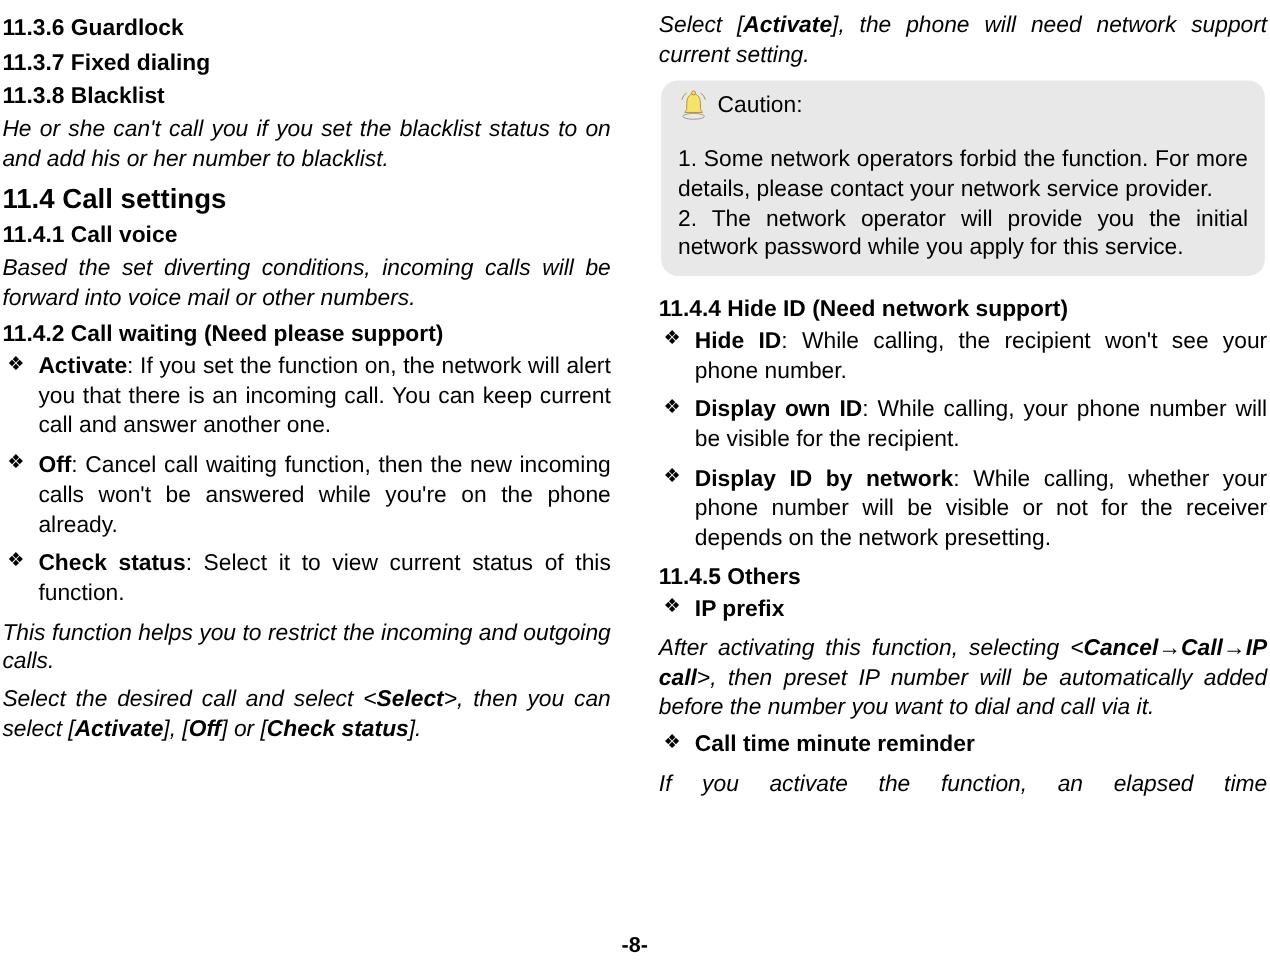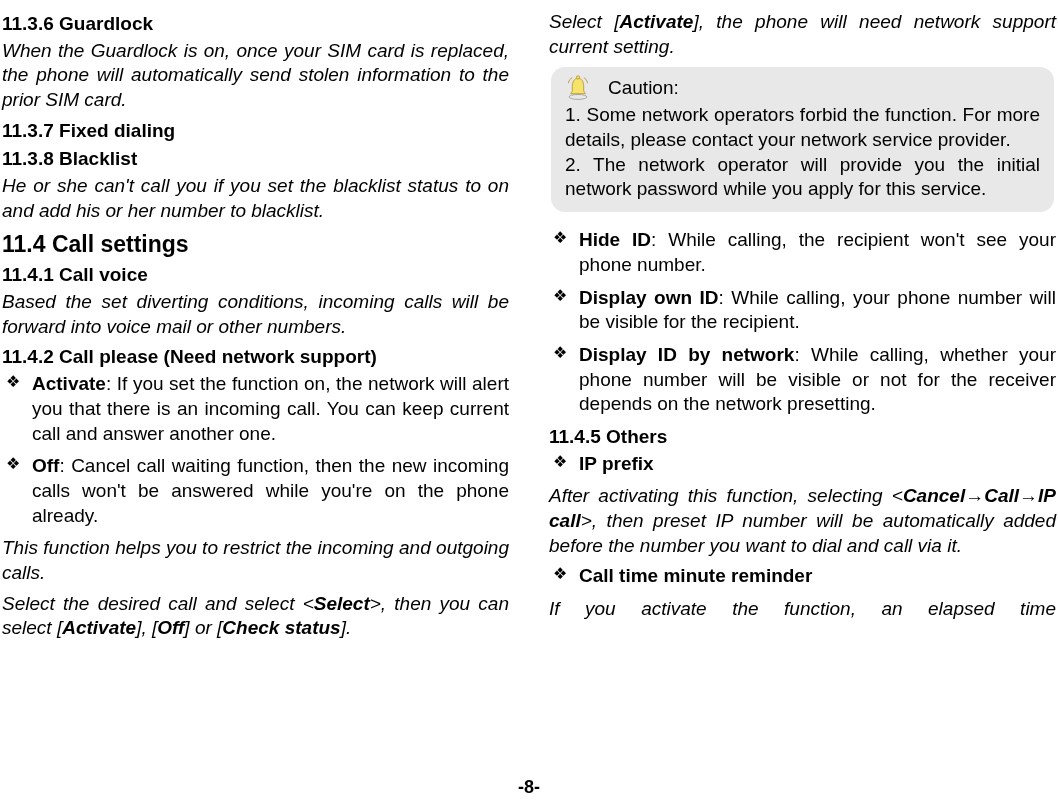--- a/index.html
+++ b/index.html
@@ -81,55 +81,57 @@
     border-radius: 14px;
     padding: 8px 14px 10px 14px;
     margin: 8px 2px 16px 2px;
     text-align: justify;
     font-size: 19px;
     line-height: 1.3;
   }
   .caution-head {
     display: flex;
     align-items: center;
-    gap: 17px;
+    gap: 7px;
     font-size: 19px;
-    margin-bottom: 2px;
+    margin-bottom: 20px;
   }
   .bell-icon {
     width: 26px;
     height: 26px;
   }
   b { font-weight: bold; }
 </style>
 </head>
 <body>
 
 <div class="page">
   <div class="columns">
 
     <div class="col">
       <div class="heading4">11.3.6 Guardlock</div>
-      <p>When the Guardlock is on, once your SIM card is replaced, the phone will automatically send stolen information to the prior SIM card.</p>
 
       <div class="heading4">11.3.7 Fixed dialing</div>
       <div class="heading4">11.3.8 Blacklist</div>
       <p>He or she can't call you if you set the blacklist status to on and add his or her number to blacklist.</p>
 
       <div class="heading3">11.4 Call settings</div>
       <div class="heading4">11.4.1 Call voice</div>
       <p>Based the set diverting conditions, incoming calls will be forward into voice mail or other numbers.</p>
 
-      <div class="heading4">11.4.2 Call please (Need network support)</div>
+      <div class="heading4">11.4.2 Call waiting (Need please support)</div>
       <ul class="diamond">
         <li>
           <b>Activate</b><span>: If you set the function on, the network will alert you that there is an incoming call. You can keep current call and answer another one.</span>
         </li>
         <li>
           <b>Off</b><span>: Cancel call waiting function, then the new incoming calls won't be answered while you're on the phone already.</span>
+        </li>
+        <li>
+          <b>Check status</b><span>: Select it to view current status of this function.</span>
         </li>
       </ul>
 
       <p>This function helps you to restrict the incoming and outgoing calls.</p>
       <p>
         <span>Select the desired call and select &lt;</span><b>Select</b><span>&gt;, then you can select [</span><b>Activate</b><span>], [</span><b>Off</b><span>] or [</span><b>Check status</b><span>].</span>
       </p>
     </div>
 
     <div class="col">
@@ -145,20 +147,21 @@
             <circle cx="16" cy="3" r="2" fill="#f6e36b" stroke="#b09030" stroke-width="1"></circle>
             <path d="M4 10 Q5 5 9 3" fill="none" stroke="#b09030" stroke-width="1"></path>
             <path d="M28 10 Q27 5 23 3" fill="none" stroke="#b09030" stroke-width="1"></path>
           </svg>
           <span>Caution:</span>
         </div>
         <div style="white-space:pre-line;">1. Some network operators forbid the function. For more details, please contact your network service provider.
 2. The network operator will provide you the initial network password while you apply for this service.</div>
       </div>
 
+      <div class="heading4">11.4.4 Hide ID (Need network support)</div>
       <ul class="diamond">
         <li>
           <b>Hide ID</b><span>: While calling, the recipient won't see your phone number.</span>
         </li>
         <li>
           <b>Display own ID</b><span>: While calling, your phone number will be visible for the recipient.</span>
         </li>
         <li>
           <b>Display ID by network</b><span>: While calling, whether your phone number will be visible or not for the receiver depends on the network presetting.</span>
         </li>

